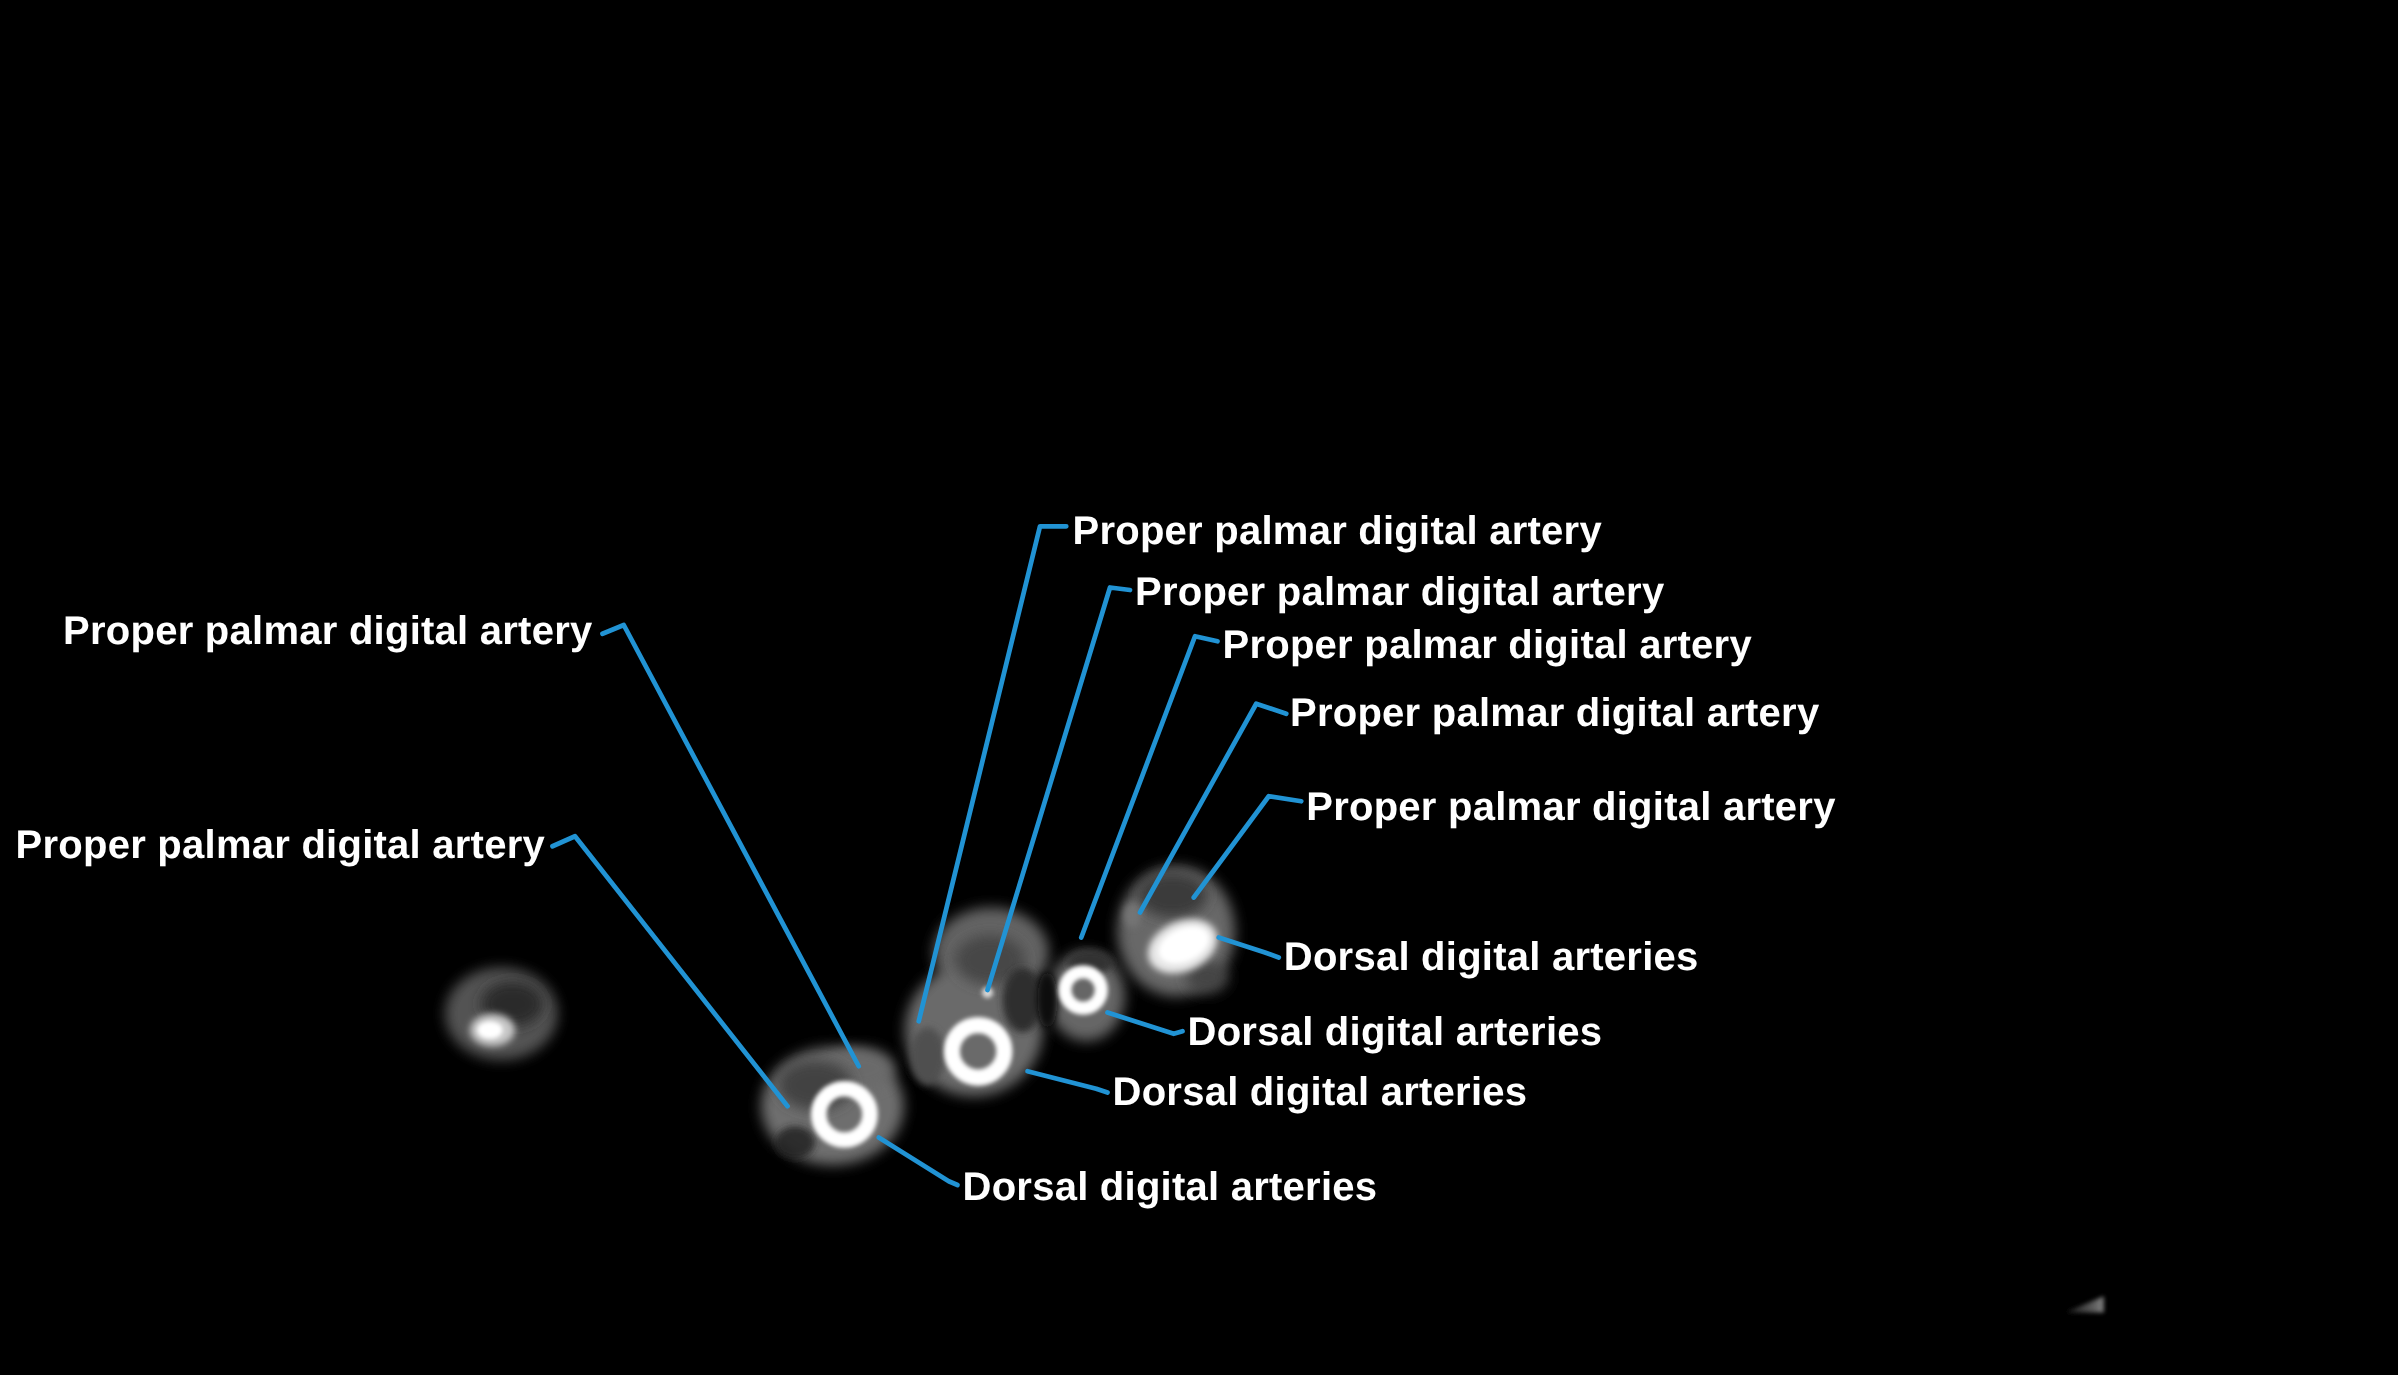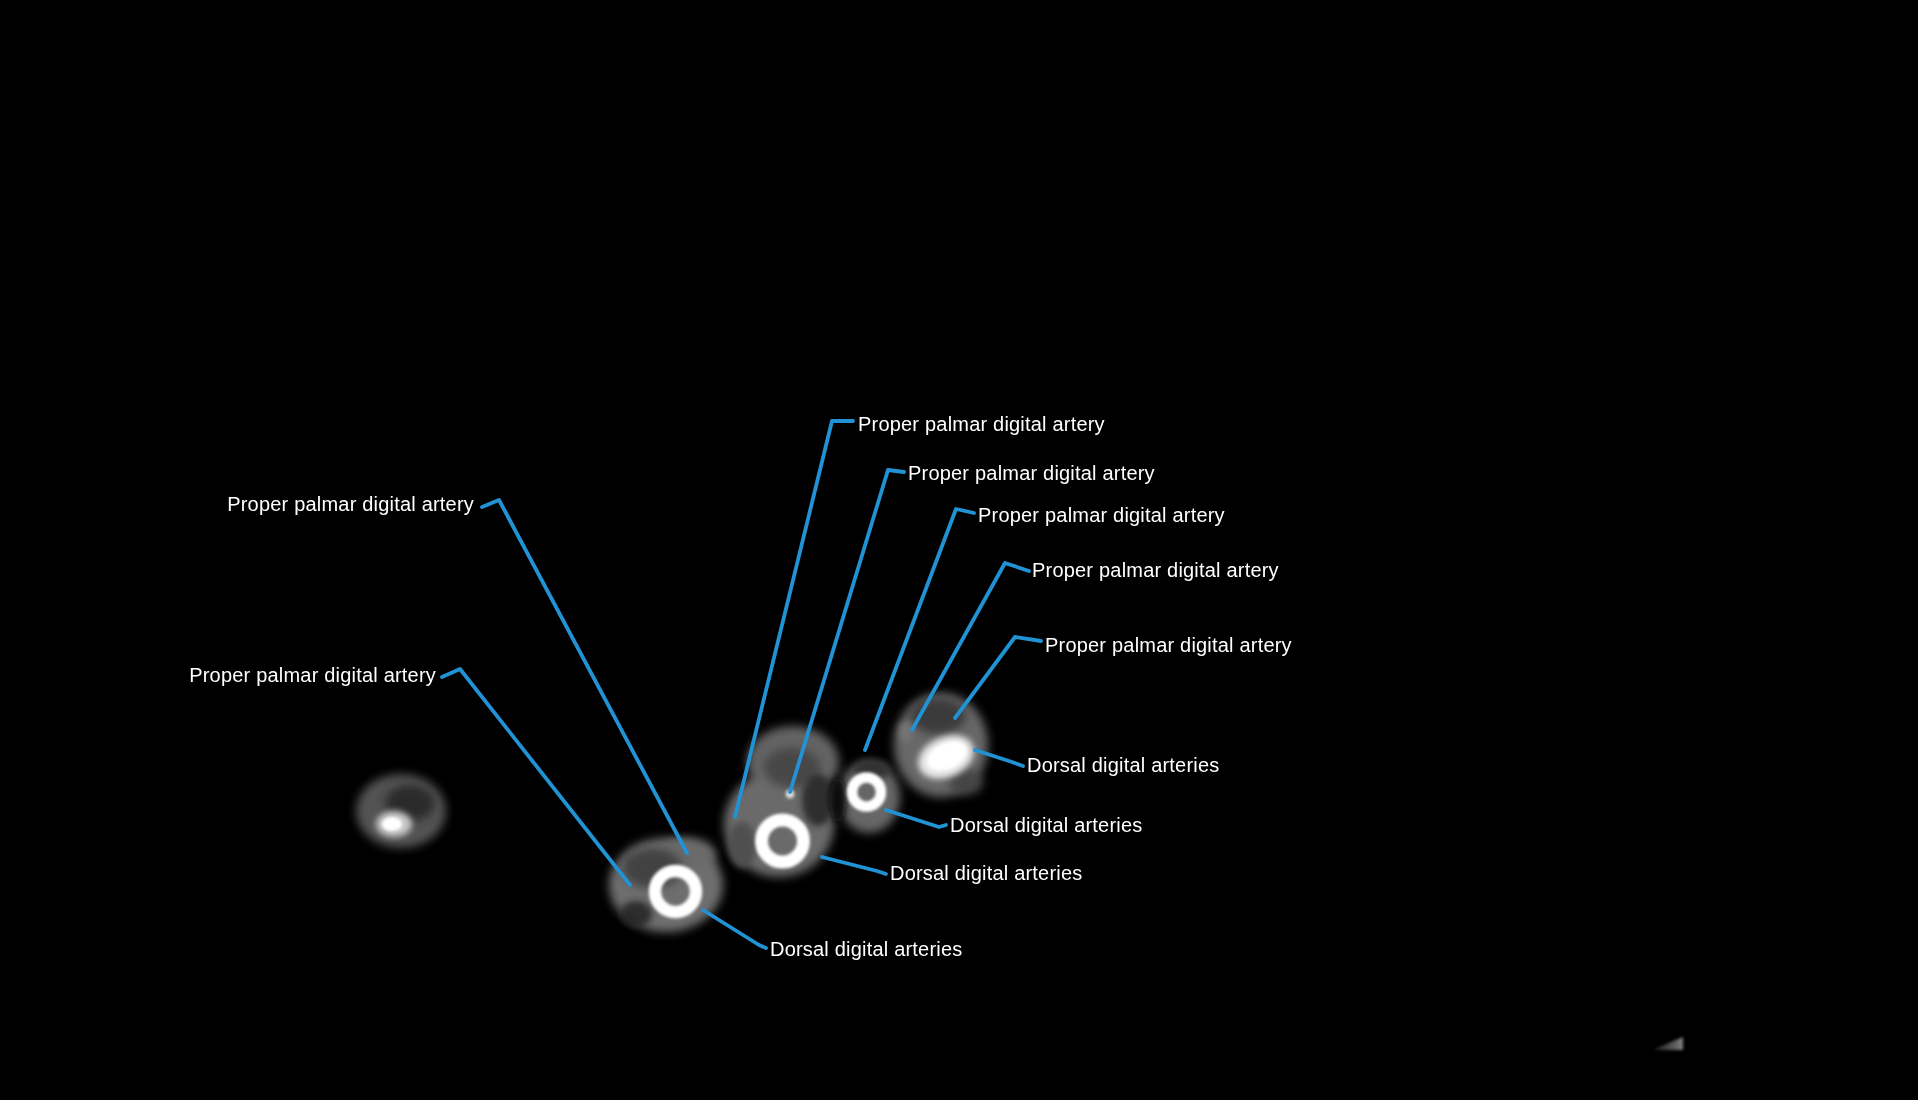--- a/index.html
+++ b/index.html
@@ -28,23 +28,23 @@
     left: 0;
     top: 0;
     width: 1918px;
     height: 1100px;
     pointer-events: none;
   }
   .anat-label {
     position: absolute;
     transform: translateY(-50%);
     white-space: nowrap;
-    font-size: 20px;
+    font-size: 32px;
     line-height: 1;
-    font-weight: 400;
+    font-weight: 700;
     letter-spacing: 0.2px;
     pointer-events: auto;
     cursor: default;
   }
 </style>
 </head>
 <body>
 
 <div class="stage">
 

